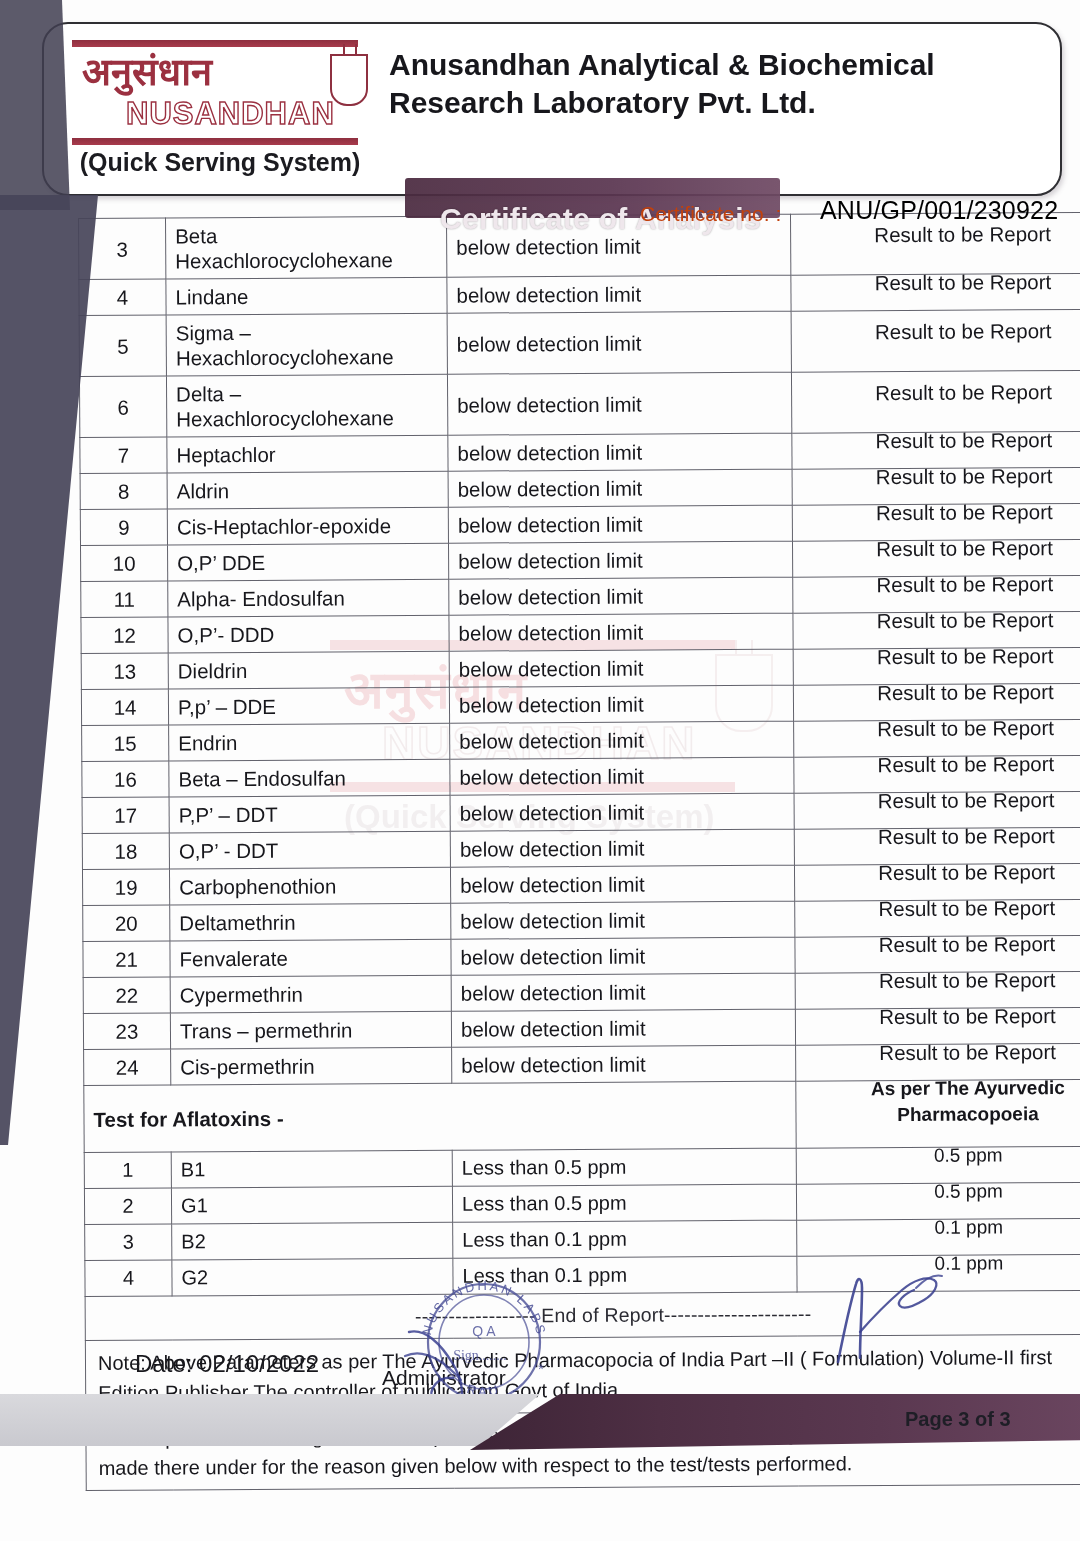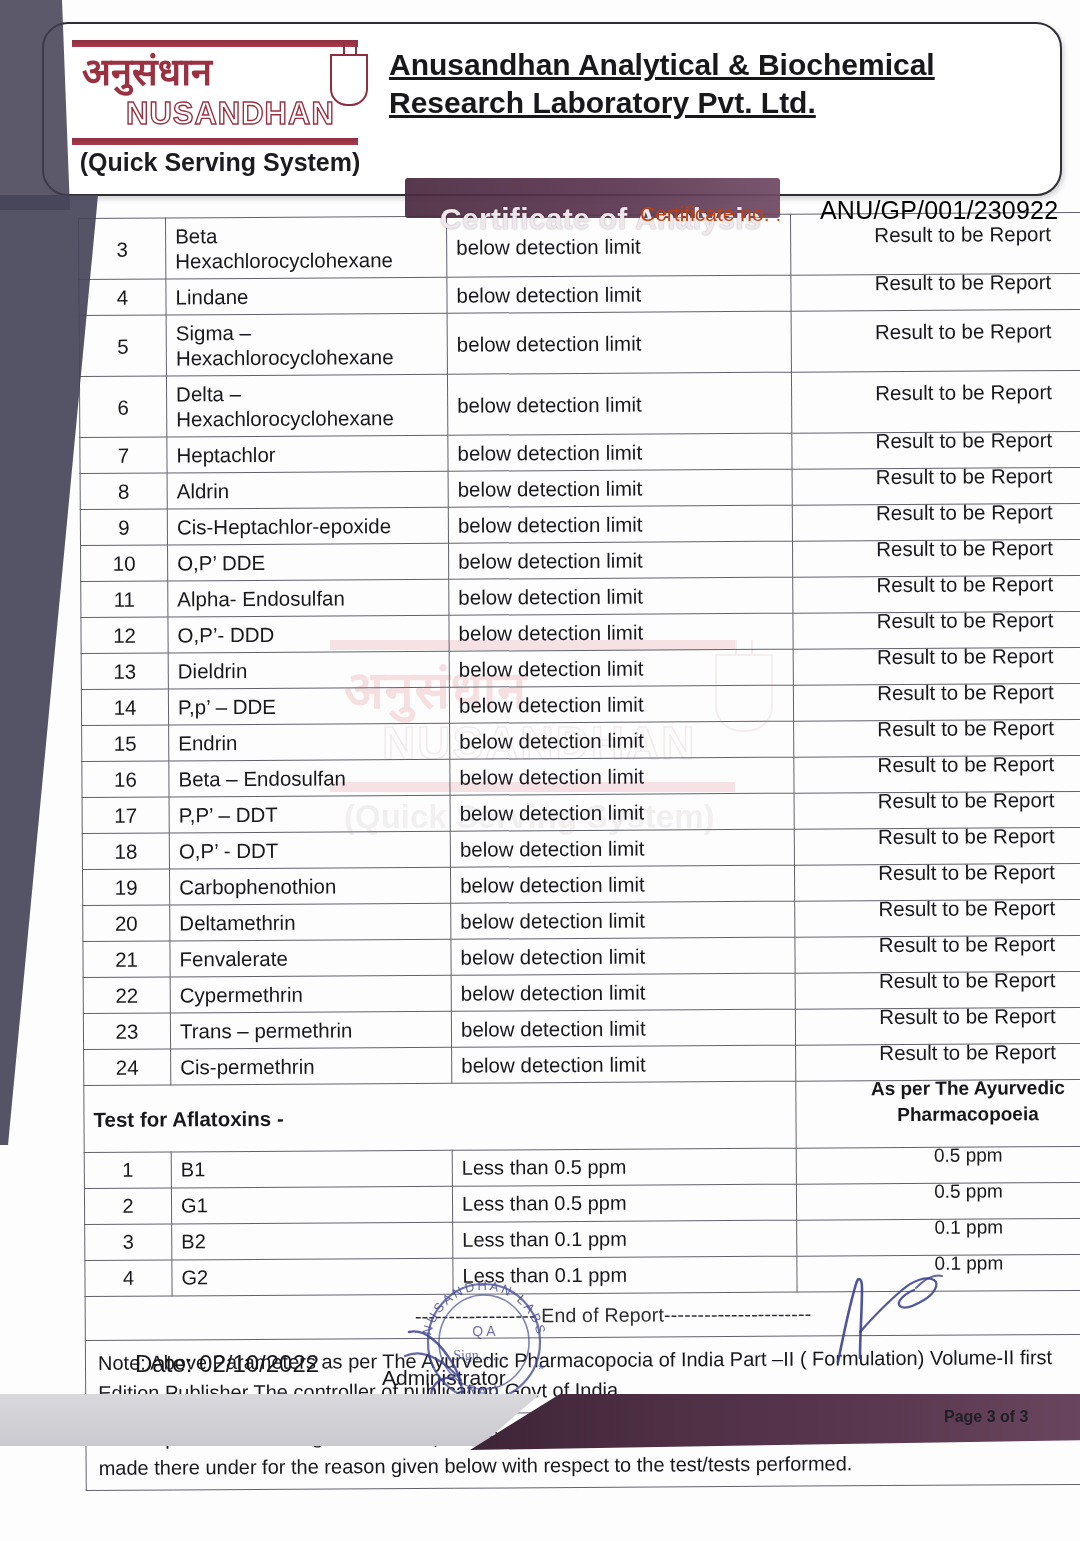--- a/index.html
+++ b/index.html
@@ -105,21 +105,21 @@
   .logo-flask:before{
     content:"";position:absolute;left:11px;top:-12px;width:10px;height:12px;
     border-left:2px solid #8e3040;border-right:2px solid #8e3040;
   }
   .logo-tag{
     position:absolute;left:6px;top:116px;width:300px;text-align:center;
     font-size:25px;font-weight:bold;color:#1b1b20;white-space:nowrap;
   }
   .lab-name{
     position:absolute;left:345px;top:22px;width:660px;
-    font-size:30px;font-weight:bold;color:#17171c;line-height:38px;text-decoration:underline;
+    font-size:30px;font-weight:bold;color:#17171c;line-height:38px;
   }
   .lab-addr{
     position:absolute;left:345px;top:104px;width:680px;
     font-size:20.5px;color:#5c5c66;line-height:31px;letter-spacing:.1px;
   }
 
   
   .coa-title{
     position:absolute;left:440px;top:182px;
     font-size:30px;font-weight:bold;color:#efe7ec;z-index:8;
@@ -191,22 +191,22 @@
     z-index:6;pointer-events:none;
   }
   .stamp svg{width:152px;height:128px;}
 
   .signature{position:absolute;left:830px;top:-10px;width:130px;height:110px;z-index:6;}
   .signature svg{width:130px;height:110px;}
   .admin-sign{position:absolute;left:395px;top:10px;width:120px;height:130px;z-index:7;}
   .admin-sign svg{width:120px;height:130px;}
 
   .page-no{
-    position:absolute;left:944px;top:1408px;z-index:9;
-    font-size:16px;font-weight:bold;color:#1e1e26;white-space:nowrap;
+    position:absolute;left:905px;top:1408px;z-index:9;
+    font-size:20px;font-weight:bold;color:#1e1e26;white-space:nowrap;
   }
 </style>
 </head>
 <body>
 
 <div id="page">
 
   <div class="scan-shadow-topleft"></div>
   <div class="scan-shadow-left"></div>
 

